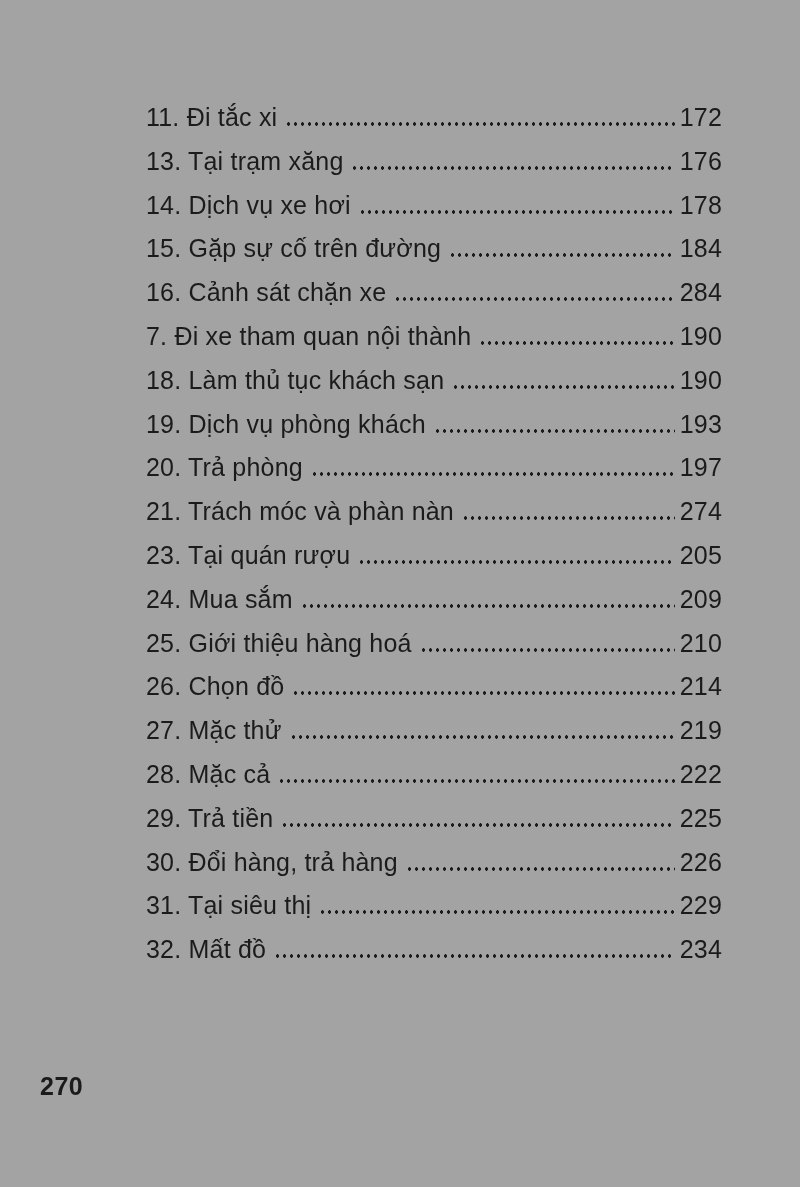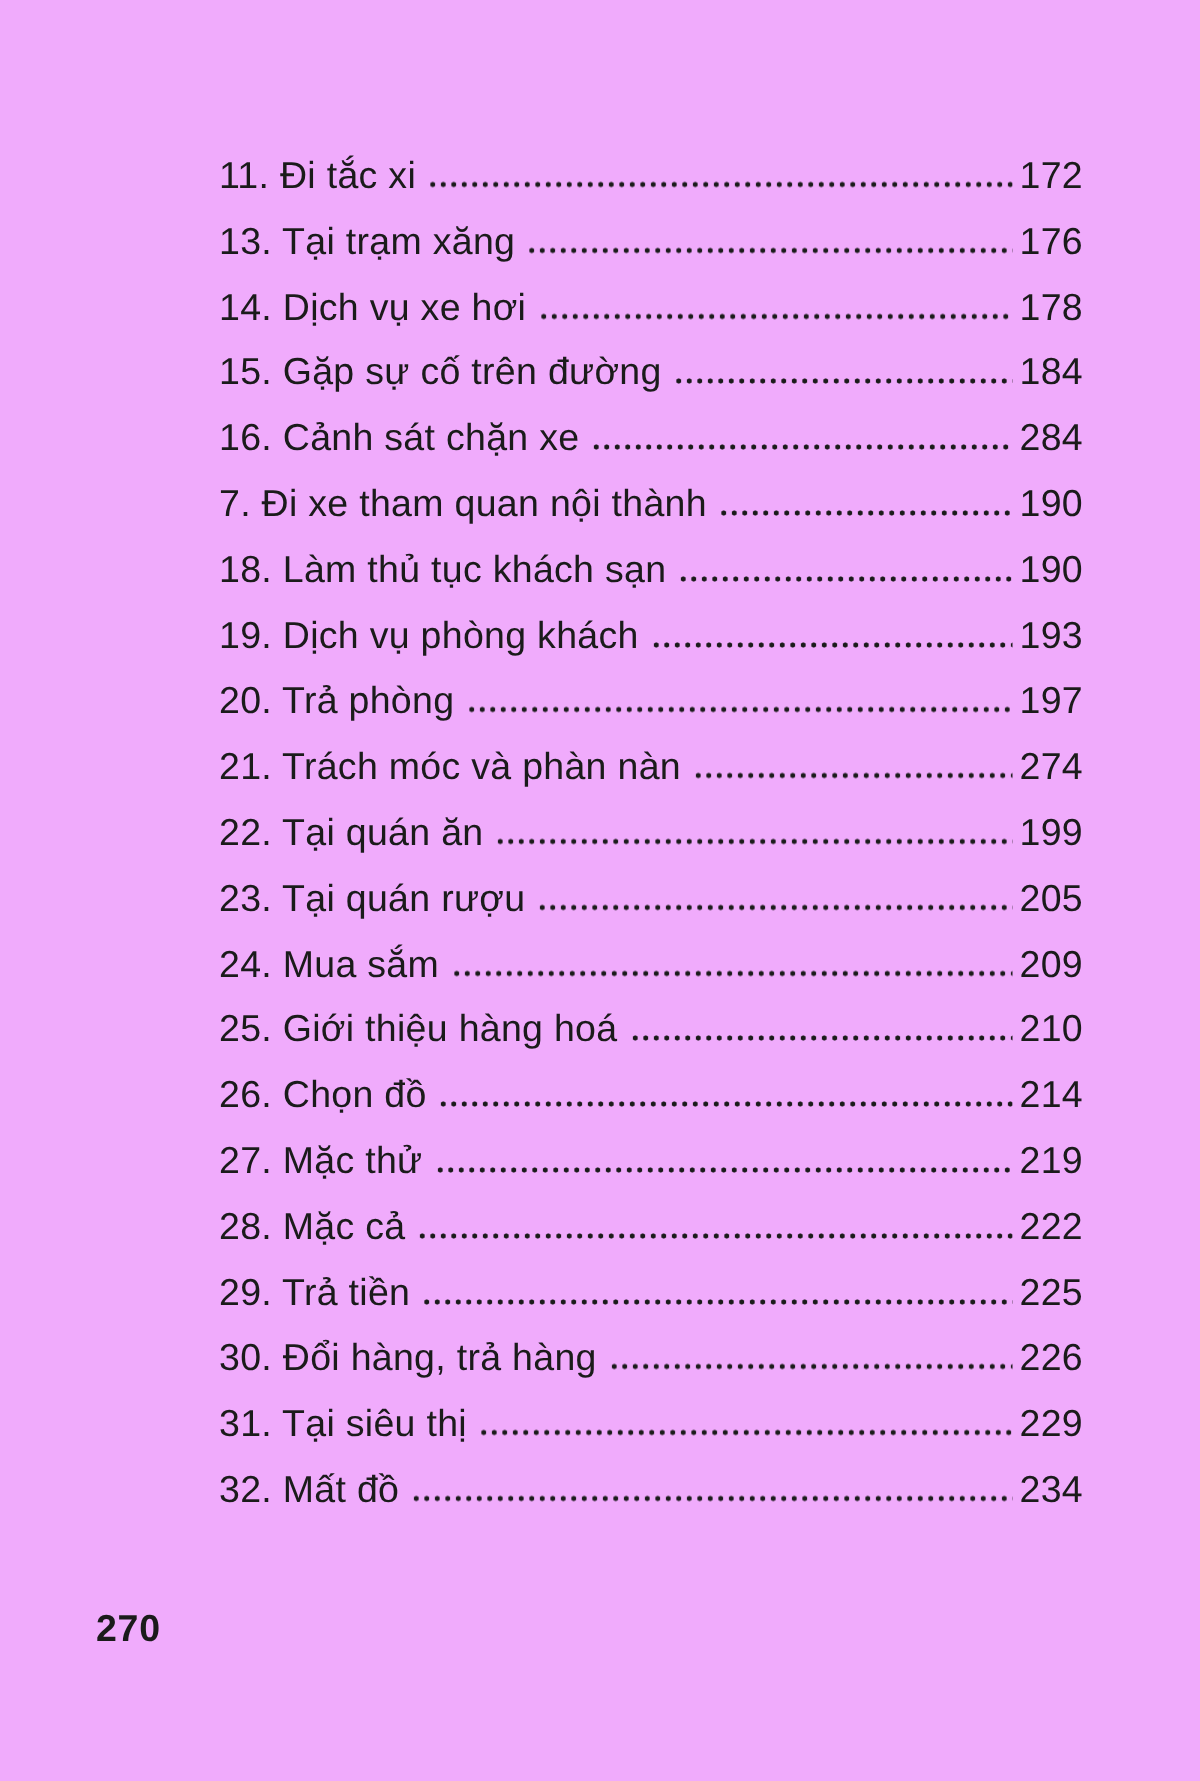--- a/index.html
+++ b/index.html
@@ -4,21 +4,21 @@
 <style>
   html, body {
     margin: 0;
     padding: 0;
     background: #ffffff;
   }
   .page {
     position: relative;
     width: 800px;
     height: 1187px;
-    background: #f0abfc;
+    background: #a3a3a3;
     overflow: hidden;
     font-family: "Liberation Sans", "DejaVu Sans", sans-serif;
     color: #1b1b1b;
   }
   .toc {
     position: absolute;
     left: 146px;
     right: 78px;
     top: 96px;
   }
@@ -41,21 +41,21 @@
     background-image: radial-gradient(circle, #1b1b1b 1.5px, rgba(0,0,0,0) 1.9px);
     background-size: 7px 4px;
     background-repeat: repeat-x;
     background-position: 0 100%;
   }
   .toc-page {
     flex: 0 0 auto;
   }
   .footer-page-number {
     position: absolute;
-    left: 64px;
+    left: 40px;
     top: 1072px;
     font-size: 25px;
     font-weight: 700;
     letter-spacing: 0.5px;
   }
 </style>
 </head>
 <body>
 
 <div class="page">
@@ -104,25 +104,20 @@
         <span class="toc-label">20. Trả phòng</span>
         <span class="toc-dots"></span>
         <span class="toc-page">197</span>
       </div>
       <div class="toc-entry">
         <span class="toc-label">21. Trách móc và phàn nàn</span>
         <span class="toc-dots"></span>
         <span class="toc-page">274</span>
       </div>
       <div class="toc-entry">
-        <span class="toc-label">22. Tại quán ăn</span>
-        <span class="toc-dots"></span>
-        <span class="toc-page">199</span>
-      </div>
-      <div class="toc-entry">
         <span class="toc-label">23. Tại quán rượu</span>
         <span class="toc-dots"></span>
         <span class="toc-page">205</span>
       </div>
       <div class="toc-entry">
         <span class="toc-label">24. Mua sắm</span>
         <span class="toc-dots"></span>
         <span class="toc-page">209</span>
       </div>
       <div class="toc-entry">

